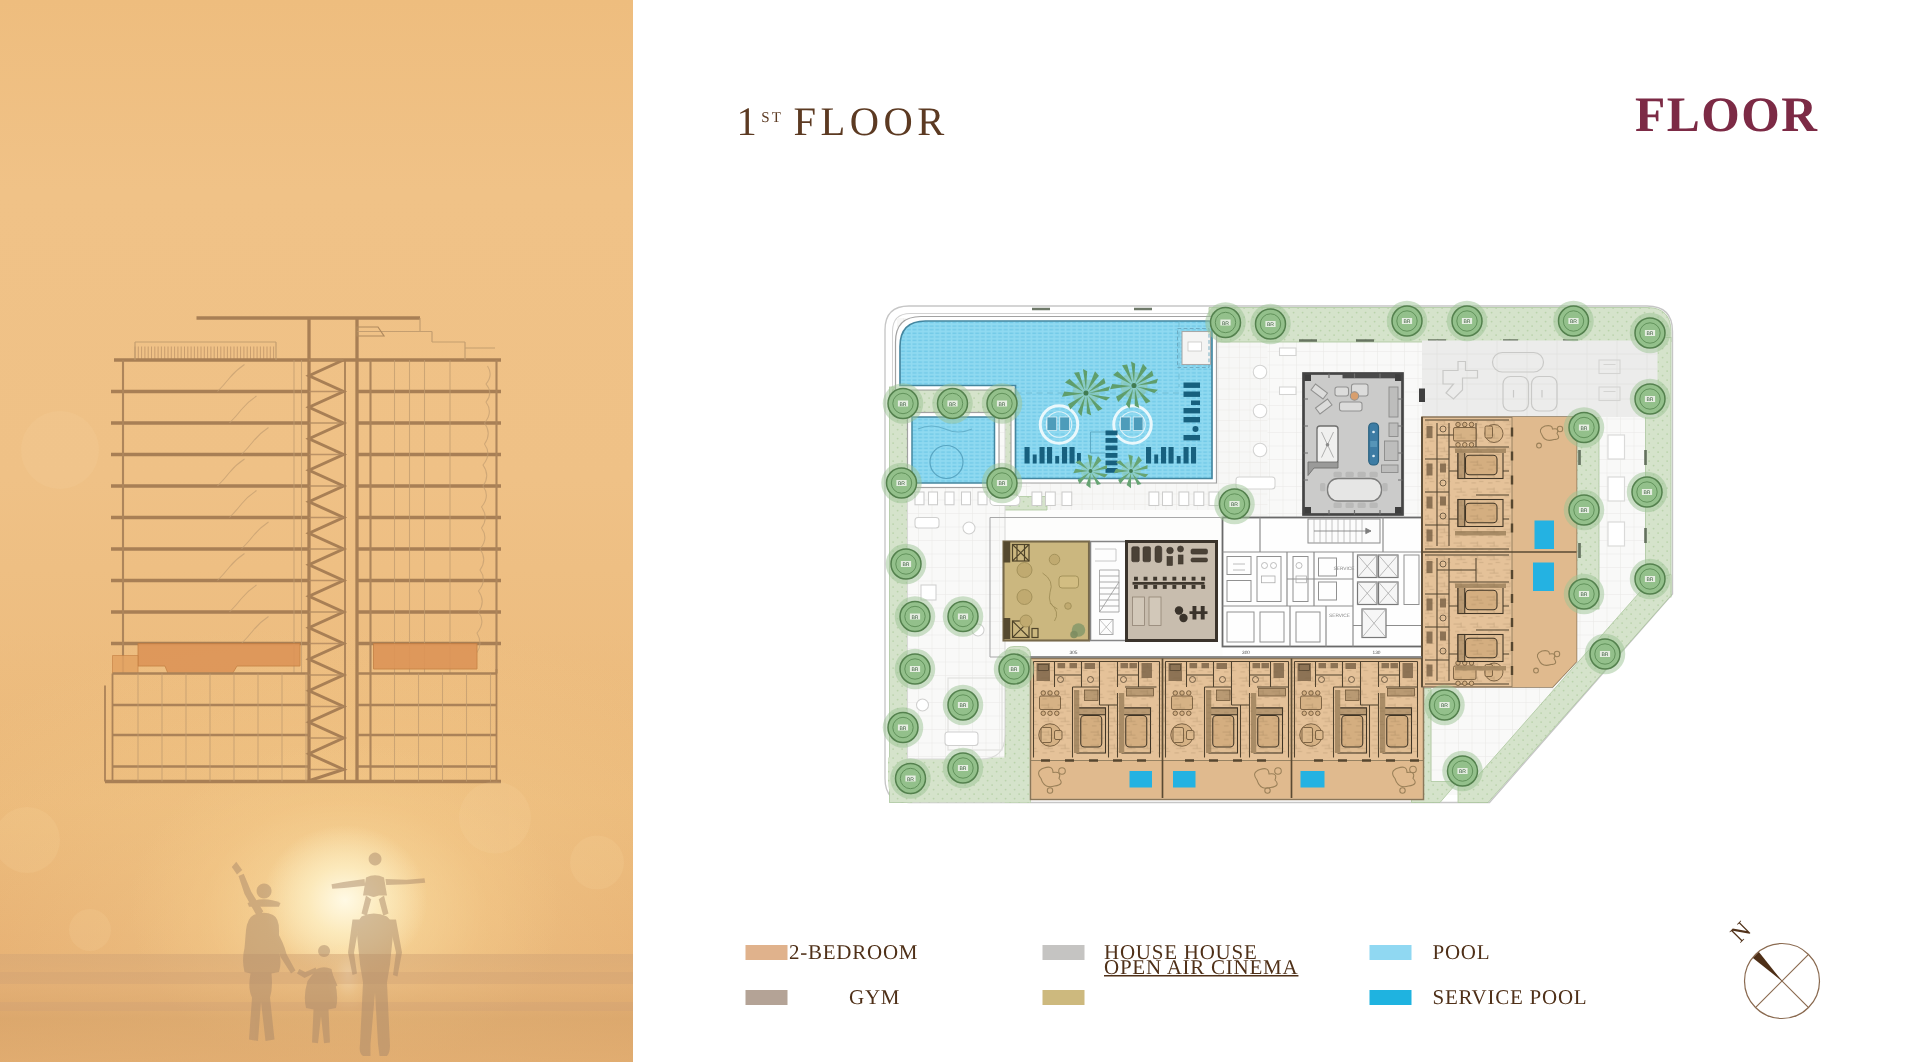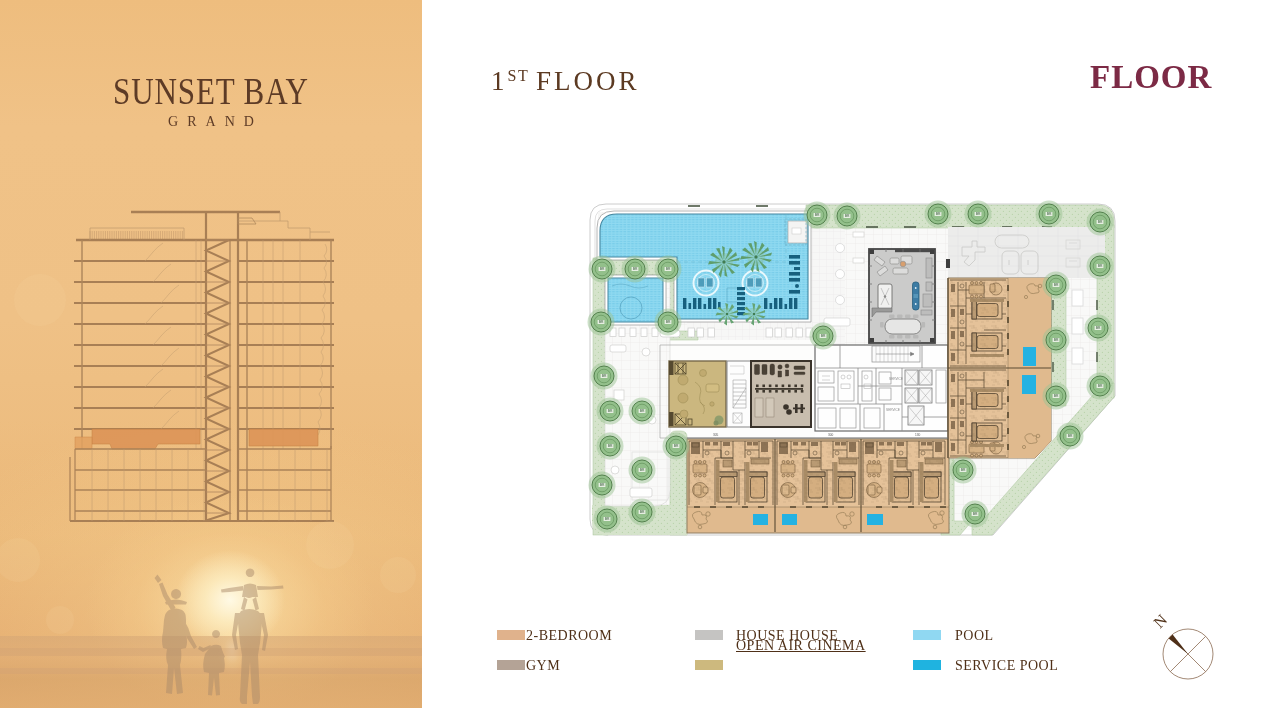--- a/index.html
+++ b/index.html
@@ -21,24 +21,20 @@
       linear-gradient(180deg, rgba(238,189,126,0) 0%, rgba(236,184,118,0.4) 40%, rgba(229,172,110,0.75) 70%, rgba(223,166,106,0.9) 100%);"></div>
 
   <div class="abs" style="left:214px;top:630px;width:36px;height:64px;
     background:radial-gradient(18px 32px at 18px 20px, rgba(255,244,214,0.85) 0%, rgba(252,226,170,0.5) 45%, rgba(245,200,135,0) 80%);"></div>
 
   <div class="abs" style="left:0;top:636px;width:422px;height:72px;
     background:linear-gradient(180deg, rgba(212,166,118,0.55) 0%, rgba(223,172,116,0.5) 30%, rgba(214,163,105,0.6) 60%, rgba(224,172,112,0.75) 100%);"></div>
   <div class="abs" style="left:0;top:648px;width:422px;height:8px;background:rgba(205,160,118,0.35);"></div>
   <div class="abs" style="left:0;top:668px;width:422px;height:6px;background:rgba(205,160,118,0.3);"></div>
 
-  <div class="abs" style="left:0;top:70px;width:422px;text-align:center;color:#5d3b26;">
-    <div style="font-size:37px;letter-spacing:1px;transform:scaleX(0.84);transform-origin:50% 50%;">SUNSET BAY</div>
-    <div style="font-size:14px;letter-spacing:9px;margin-top:1px;text-indent:9px;">GRAND</div>
-  </div>
 
   <svg class="abs" style="left:0;top:0;" width="422" height="708" viewBox="0 0 422 708">
     <g id="elevation">
 
     <path d="M131,212 H280" stroke="#a87f55" stroke-width="2.4" fill="none"></path>
 
     <path d="M206,212 V521 M238,212 V521" stroke="#a87f55" stroke-width="2.2" fill="none"></path>
     <path d="M230,240 V521" stroke="#ad855b" stroke-width="1.3" fill="none"></path>
 
     <path d="M90,231 V240 M92.2,231 V240 M94.4,231 V240 M96.60000000000001,231 V240 M98.80000000000001,231 V240 M101.00000000000001,231 V240 M103.20000000000002,231 V240 M105.40000000000002,231 V240 M107.60000000000002,231 V240 M109.80000000000003,231 V240 M112.00000000000003,231 V240 M114.20000000000003,231 V240 M116.40000000000003,231 V240 M118.60000000000004,231 V240 M120.80000000000004,231 V240 M123.00000000000004,231 V240 M125.20000000000005,231 V240 M127.40000000000005,231 V240 M129.60000000000005,231 V240 M131.80000000000004,231 V240 M134.00000000000003,231 V240 M136.20000000000002,231 V240 M138.4,231 V240 M140.6,231 V240 M142.79999999999998,231 V240 M144.99999999999997,231 V240 M147.19999999999996,231 V240 M149.39999999999995,231 V240 M151.59999999999994,231 V240 M153.79999999999993,231 V240 M155.99999999999991,231 V240 M158.1999999999999,231 V240 M160.3999999999999,231 V240 M162.59999999999988,231 V240 M164.79999999999987,231 V240 M166.99999999999986,231 V240 M169.19999999999985,231 V240 M171.39999999999984,231 V240 M173.59999999999982,231 V240 M175.7999999999998,231 V240 M177.9999999999998,231 V240 M180.1999999999998,231 V240 M182.39999999999978,231 V240" stroke="#b99066" stroke-width="0.6" fill="none" opacity="0.8"></path>
@@ -109,21 +105,21 @@
       <path d="M250,577 a4.3,4.3 0 1 1 0.1,0 Z"></path>
       <path d="M244,585 q6,-3 12,0 l2,12 -16,0 Z"></path>
       <path d="M243,586 l-14,2 -8,1.5 0.5,3 8,-0.5 14,-1.5 Z"></path>
       <path d="M257,586 l14,0.5 12,-1 0.5,3 -12,1 -14,0.5 Z"></path>
       <path d="M244,597 l-3,12 3.5,1.5 3,-11 Z"></path>
       <path d="M256,597 l3,12 -3.5,1.5 -3,-11 Z"></path>
     </g>
   </svg>
 </div>
 
-<div class="abs" style="left:491px;top:66px;color:#5c3a22;font-size:27px;letter-spacing:3px;">1<span style="font-size:16px;vertical-align:9px;letter-spacing:1.5px;text-align:right;">ST</span><span style="letter-spacing:0">&nbsp;</span>FLOOR</div>
+<div class="abs" style="left:491px;top:66px;color:#5c3a22;font-size:27px;letter-spacing:3px;">1<span style="font-size:10px;vertical-align:9px;letter-spacing:1.5px;text-align:right;">ST</span><span style="letter-spacing:0">&nbsp;</span>FLOOR</div>
 
 <div class="abs" style="left:1090px;top:59px;color:#7c2a45;font-size:33px;font-weight:bold;letter-spacing:1px;">FLOOR</div>
 
 <svg class="abs" style="left:0;top:0;" width="1278" height="708" viewBox="0 0 1278 708">
   <g id="plan">
     <defs>
       <pattern id="poolgrid" width="3.8" height="2.4" patternUnits="userSpaceOnUse">
         <rect width="3.8" height="2.4" fill="#90daf1"></rect>
         <rect x="0.3" y="0.9" width="2.7" height="1" fill="#73cae8"></rect>
       </pattern>
@@ -911,21 +907,21 @@
 </svg>
 
 <div id="legend" style="position:absolute;left:0;top:0;color:#4f3018;font-size:14px;letter-spacing:0.5px;white-space:nowrap;">
 
   <div class="abs" style="left:497px;top:630px;width:28px;height:10px;background:#e0b28c;"></div>
 
   <div class="abs" style="left:526px;top:628px;">2-BEDROOM</div>
 
   <div class="abs" style="left:497px;top:660px;width:28px;height:10px;background:#b4a396;"></div>
 
-  <div class="abs" style="left:526px;top:658px;">GYM</div>
+  <div class="abs" style="left:566px;top:658px;">GYM</div>
 
   <div class="abs" style="left:695px;top:630px;width:28px;height:10px;background:#c5c4c2;"></div>
 
   <div class="abs" style="left:736px;top:628px;">HOUSE HOUSE</div>
 
   <div class="abs" style="left:695px;top:660px;width:28px;height:10px;background:#cdb97e;"></div>
 
   <div class="abs" style="left:736px;top:638px;text-decoration:underline;">OPEN AIR CINEMA</div>
 
   <div class="abs" style="left:913px;top:630px;width:28px;height:10px;background:#90d8f2;"></div>

